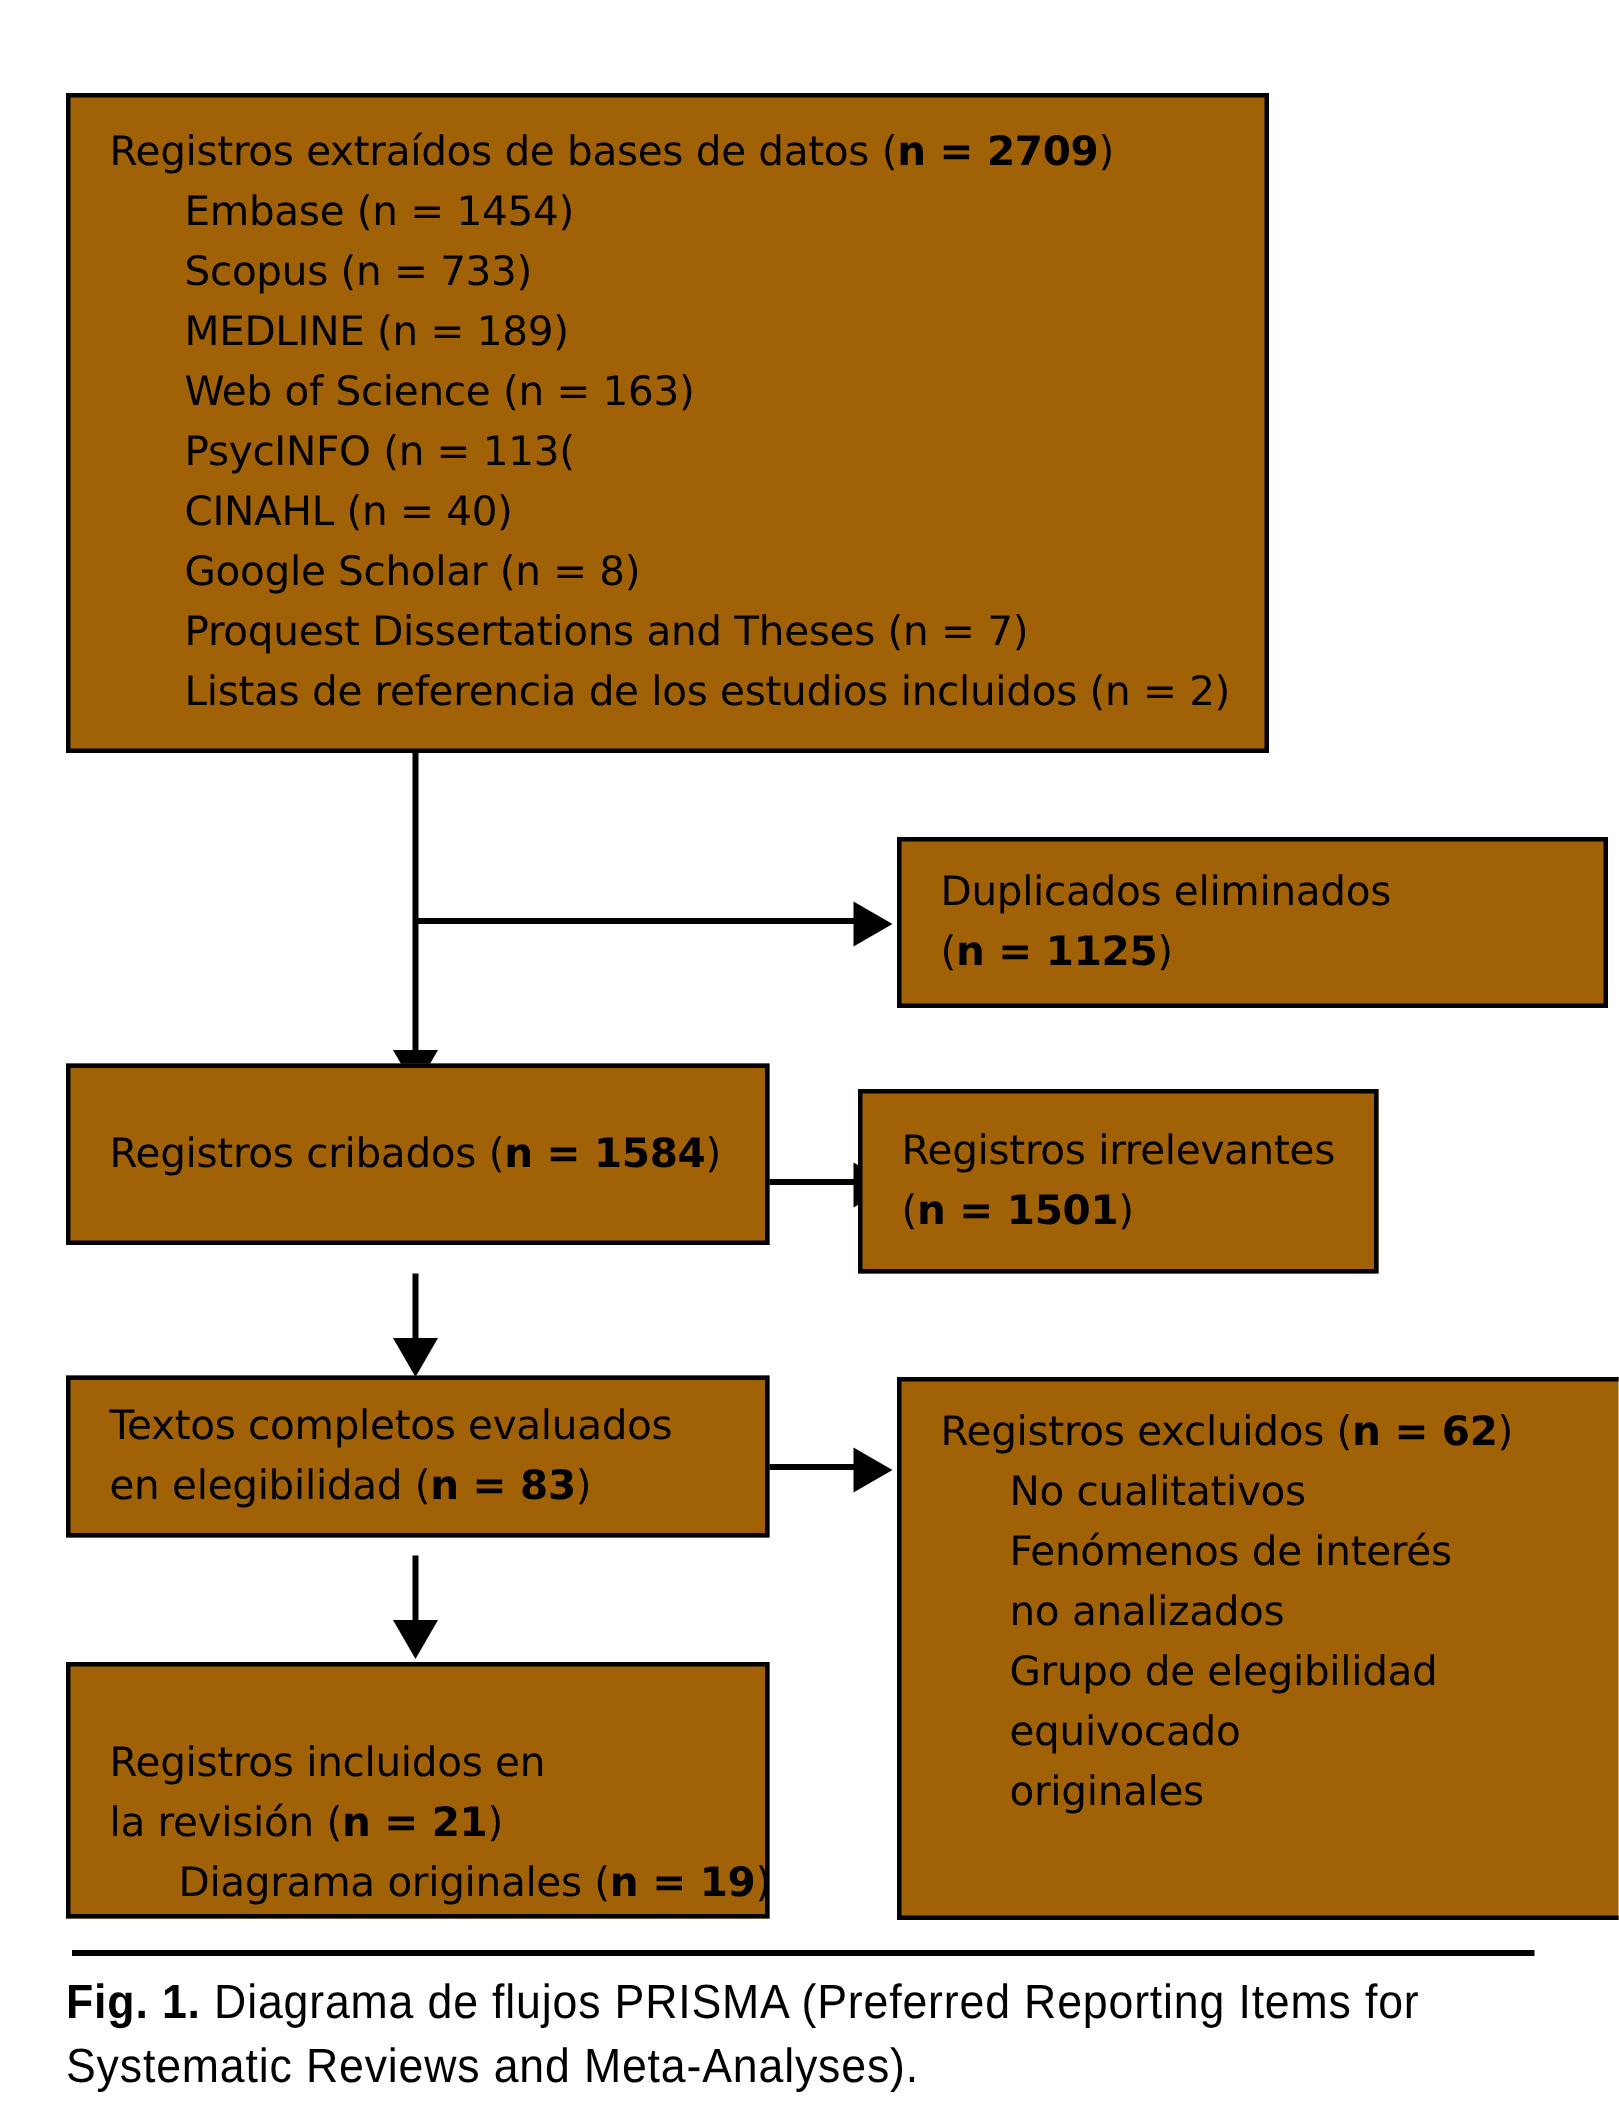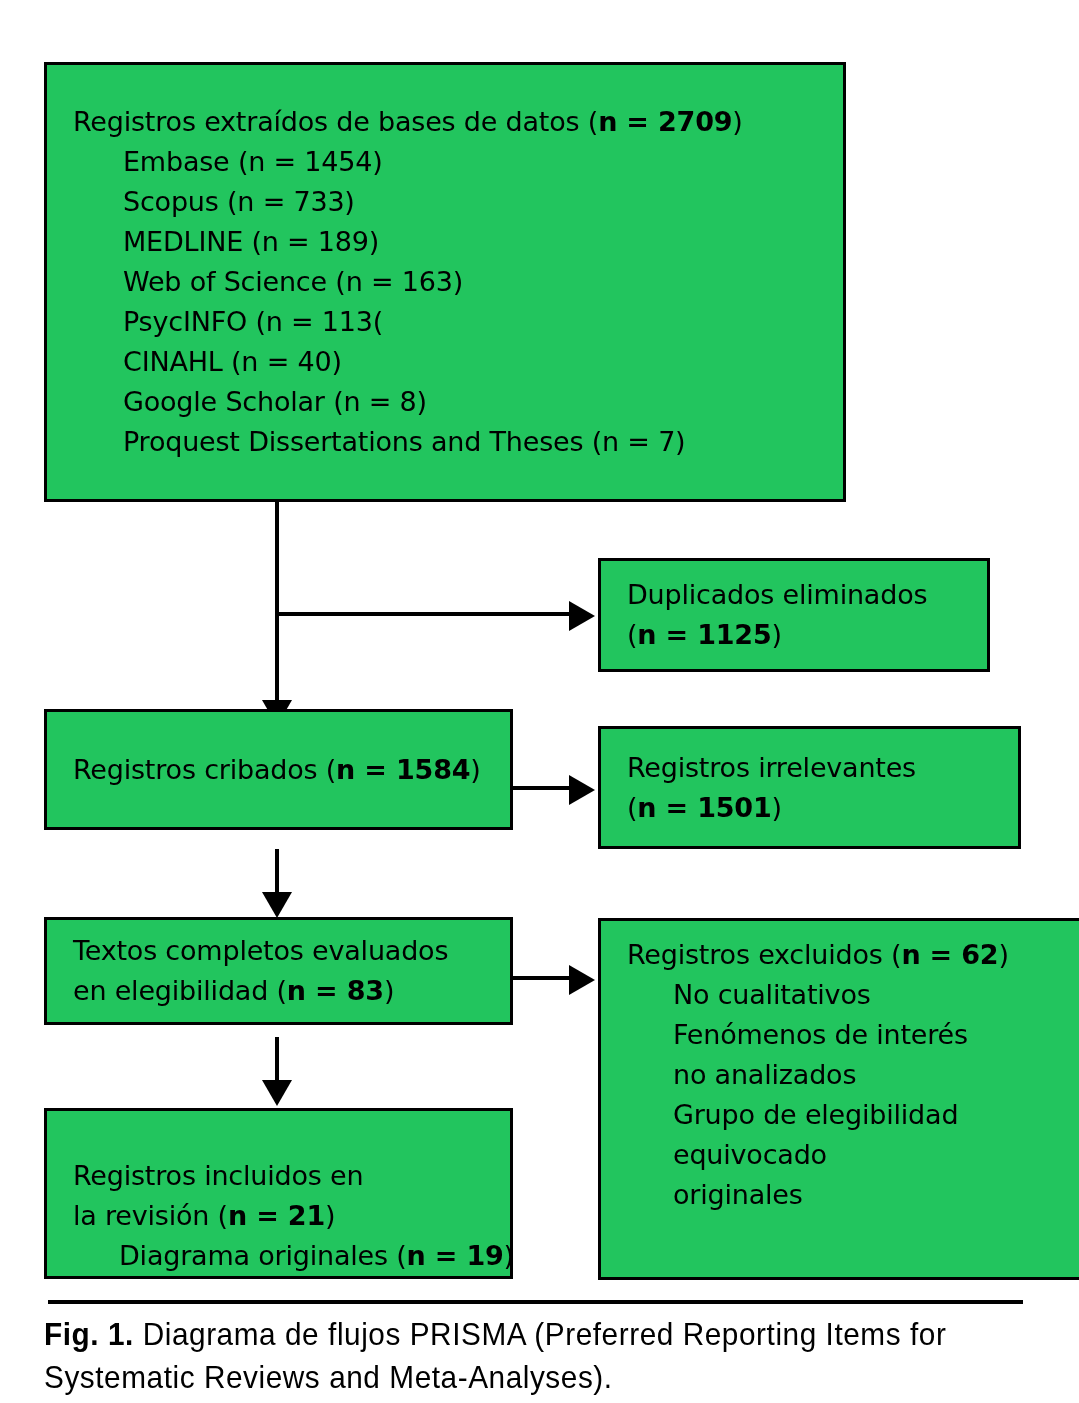--- a/index.html
+++ b/index.html
@@ -19,21 +19,21 @@
     position: absolute;
     left: 0; top: 0;
     width: 1079px;
     height: 1403px;
   }
   
   .box {
     position: absolute;
     box-sizing: border-box;
     border: 3px solid #000000;
-    background: #22c55e;
+    background: #a16207;
     display: flex;
     flex-direction: column;
     justify-content: center;
   }
   .box .line {
     display: block;
     white-space: nowrap;
   }
   
   .tx {
@@ -41,23 +41,23 @@
     font-size: 27px;
     line-height: 40px;
     letter-spacing: -0.2px;
   }
   .tx b { font-weight: bold; }
   .indent { padding-left: 50px; }
   .indent-sm { padding-left: 46px; }
 
   
   #box-sources   { left: 44px;  top: 62px;   width: 802px; height: 440px; padding: 14px 0 14px 26px; }
-  #box-duplicates{ left: 598px; top: 558px;  width: 392px; height: 114px; padding: 0 0 0 26px; }
+  #box-duplicates{ left: 598px; top: 558px;  width: 474px; height: 114px; padding: 0 0 0 26px; }
   #box-screened  { left: 44px;  top: 709px;  width: 469px; height: 121px; padding: 0 0 0 26px; }
-  #box-irrelevant{ left: 598px; top: 726px;  width: 423px; height: 123px; padding: 0 0 0 26px; }
+  #box-irrelevant{ left: 572px; top: 726px;  width: 347px; height: 123px; padding: 0 0 0 26px; }
   #box-fulltext  { left: 44px;  top: 917px;  width: 469px; height: 108px; padding: 0 0 0 26px; }
   #box-excluded  { left: 598px; top: 918px;  width: 510px; height: 362px; padding: 14px 0 14px 26px; justify-content: flex-start; }
   #box-included  { left: 44px;  top: 1108px; width: 469px; height: 171px; padding: 0 0 0 26px; justify-content: flex-end; }
 
   
   .vline {
     position: absolute;
     width: 4px;
     background: #000000;
   }
@@ -133,20 +133,21 @@
       <span>Registros extraídos de bases de datos (</span><b>n = 2709</b><span>)</span>
     </div>
     <div class="tx line indent">Embase (n = 1454)</div>
     <div class="tx line indent">Scopus (n = 733)</div>
     <div class="tx line indent">MEDLINE (n = 189)</div>
     <div class="tx line indent">Web of Science (n = 163)</div>
     <div class="tx line indent">PsycINFO (n = 113(</div>
     <div class="tx line indent">CINAHL (n = 40)</div>
     <div class="tx line indent">Google Scholar (n = 8)</div>
     <div class="tx line indent">Proquest Dissertations and Theses (n = 7)</div>
+    <div class="tx line indent">Listas de referencia de los estudios incluidos (n = 2)</div>
   </div>
 
   <div class="vline" id="trunk-main"></div>
   <div class="arrow-down" id="arrow-main"></div>
   <div class="hline" id="branch-dup-h"></div>
   <div class="arrow-right" id="arrow-dup"></div>
 
   <div class="box" id="box-duplicates">
     <div class="tx line">Duplicados eliminados</div>
     <div class="tx line">

